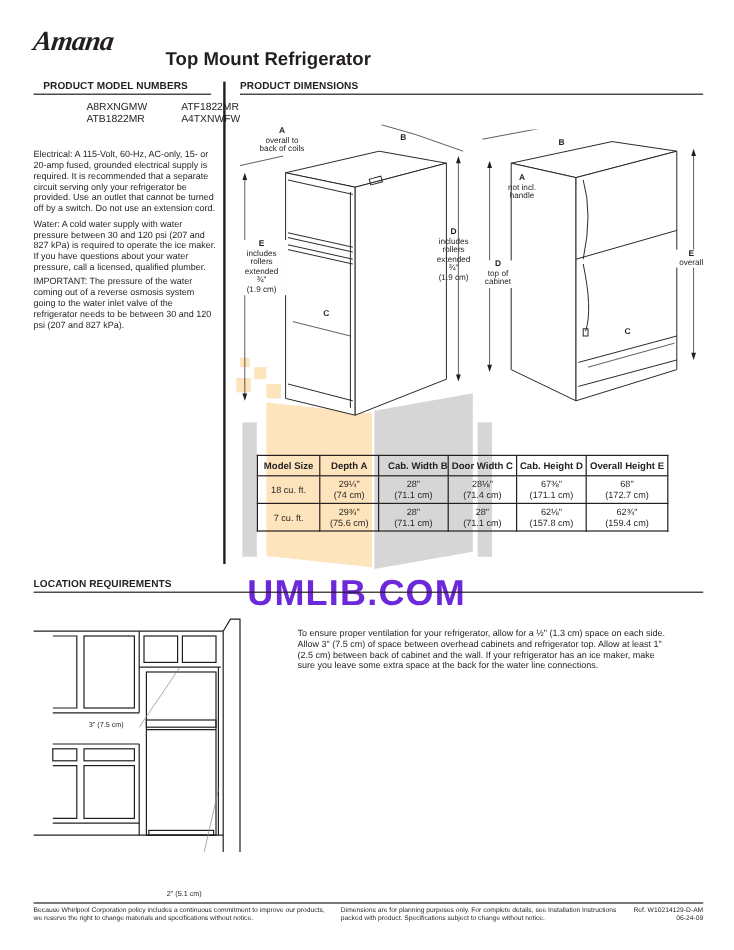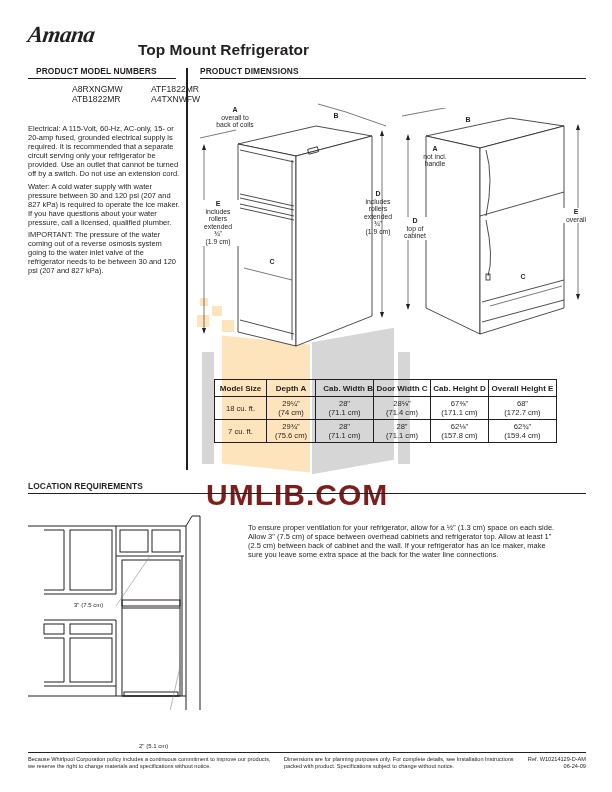--- a/index.html
+++ b/index.html
@@ -15,21 +15,21 @@
   .models { left: 28px; top: 84px; font-size: 8.6px; line-height: 10px; display: grid;
             grid-template-columns: 79px 80px; margin-left: 44px; }
   .body-text { font-size: 7.5px; line-height: 9.1px; }
   .body-text p { margin: 0 0 3px 0; }
   .body-text b { font-weight: normal; }
   .col-left { left: 28px; top: 124px; width: 153px; }
   
   .wm { position: absolute; }
   .wm-orange { background: #fde4bd; }
   .wm-gray { background: #d6d6d6; }
-  .wm-text { left: 206px; top: 478px; font-size: 30px; font-weight: bold; color: #7f1d1d; letter-spacing: 1px; }
+  .wm-text { left: 206px; top: 478px; font-size: 30px; font-weight: bold; color: #6d28d9; letter-spacing: 1px; }
   
   table.dims { position: absolute; left: 214px; top: 379px; border-collapse: collapse; font-size: 7.6px; text-align: center; }
   table.dims th, table.dims td { border: 1.4px solid #231f20; padding: 0; }
   table.dims th { height: 16px; font-weight: bold; font-size: 8px; }
   table.dims td { height: 22px; line-height: 9px; }
   .c1 { width: 51px; } .c2 { width: 48px; } .c3 { width: 57px; text-align: right; } .c4 { width: 56px; } .c5 { width: 57px; } .c6 { width: 67px; }
   .diagram-label { font-size: 6.8px; line-height: 7.6px; text-align: center; }
   .diagram-label b { font-weight: bold; font-size: 7px; }
   .loc-text { left: 248px; top: 523px; width: 310px; }
   .footer { font-size: 5.6px; line-height: 7px; color: #231f20; }

